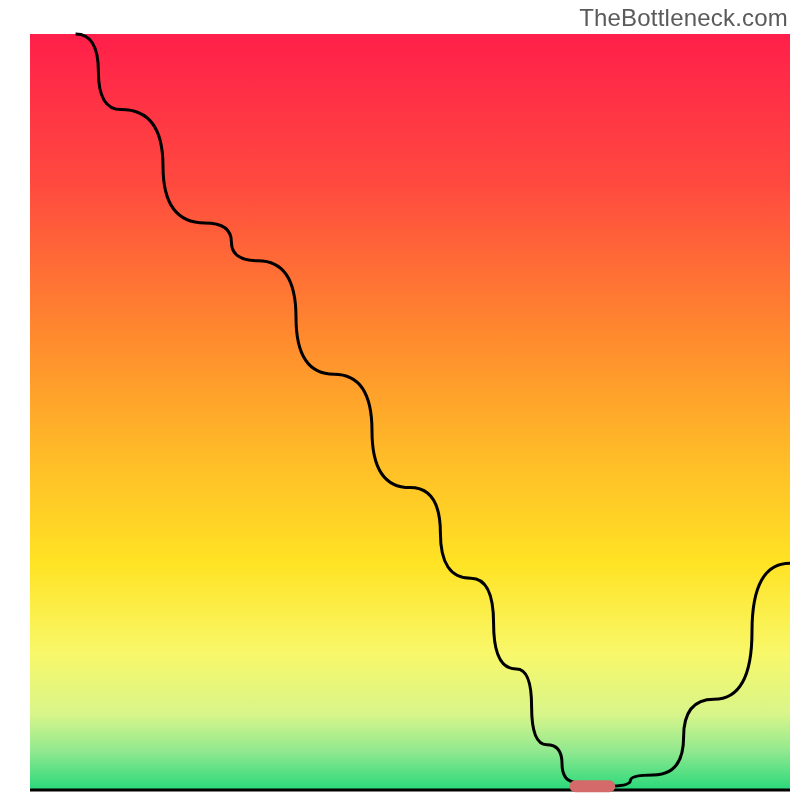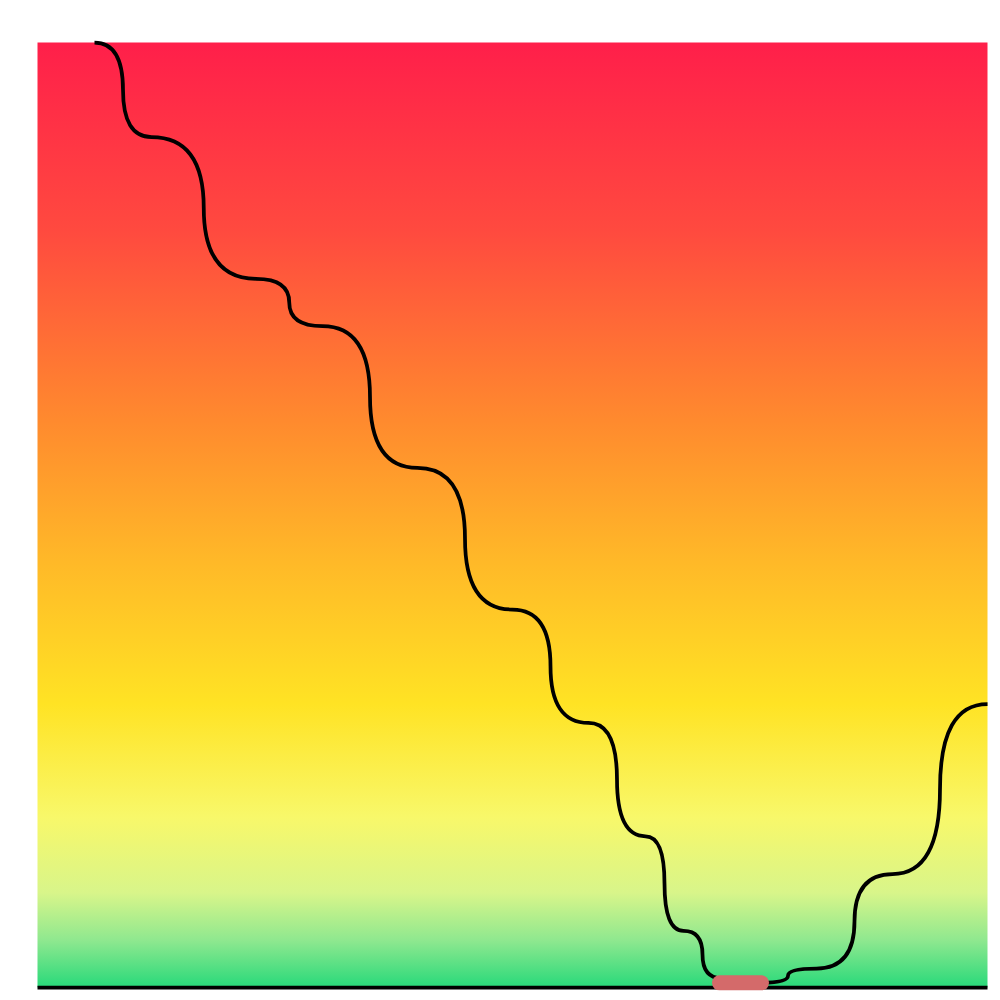--- a/index.html
+++ b/index.html
@@ -29,20 +29,21 @@
   svg.plot {
     position: absolute;
     left: 0;
     top: 0;
   }
 </style>
 </head>
 <body>
 
 <div class="chart-wrap">
+  <div class="watermark">TheBottleneck.com</div>
 
   <svg class="plot" width="800" height="800" viewBox="0 0 800 800">
     <defs>
       <linearGradient id="bg-grad" x1="0" y1="0" x2="0" y2="1">
           <stop offset="0%" stop-color="#ff1f4a"></stop>
           <stop offset="20%" stop-color="#ff4a3f"></stop>
           <stop offset="40%" stop-color="#ff8a2e"></stop>
           <stop offset="55.00000000000001%" stop-color="#ffb928"></stop>
           <stop offset="70%" stop-color="#ffe324"></stop>
           <stop offset="82%" stop-color="#f8f86a"></stop>

